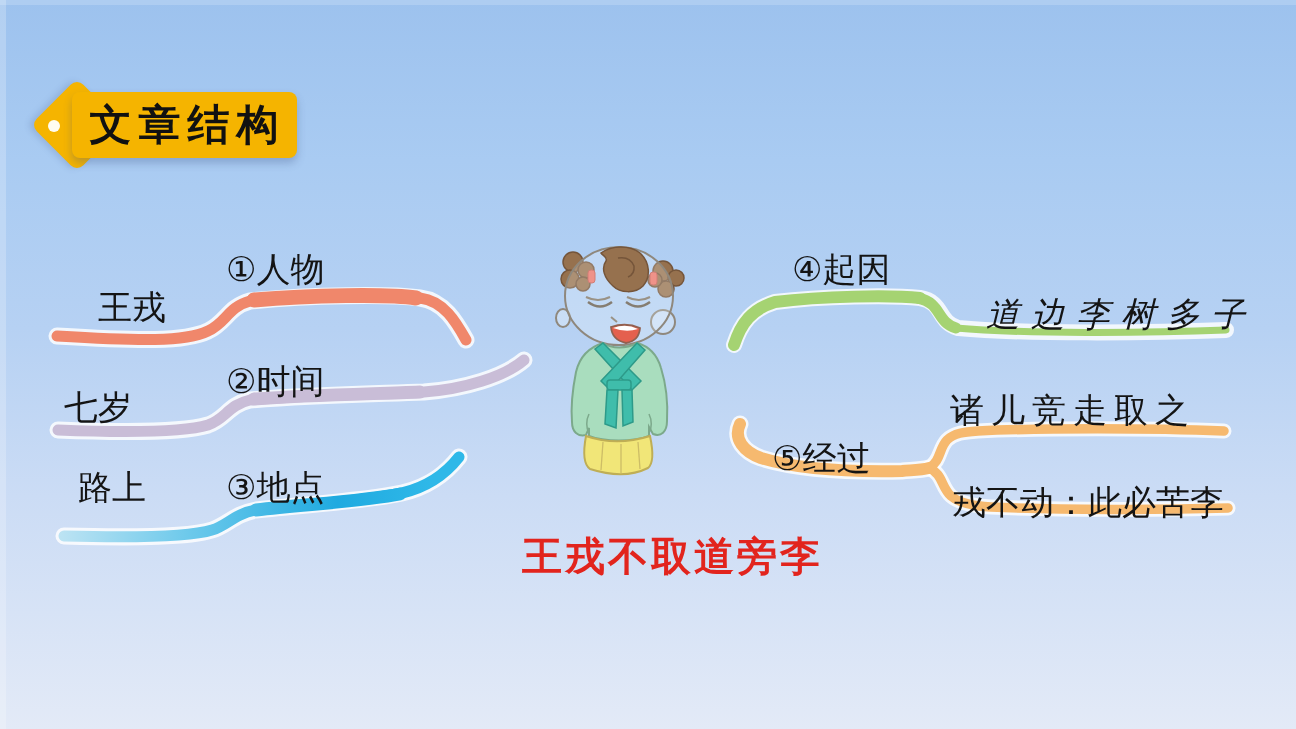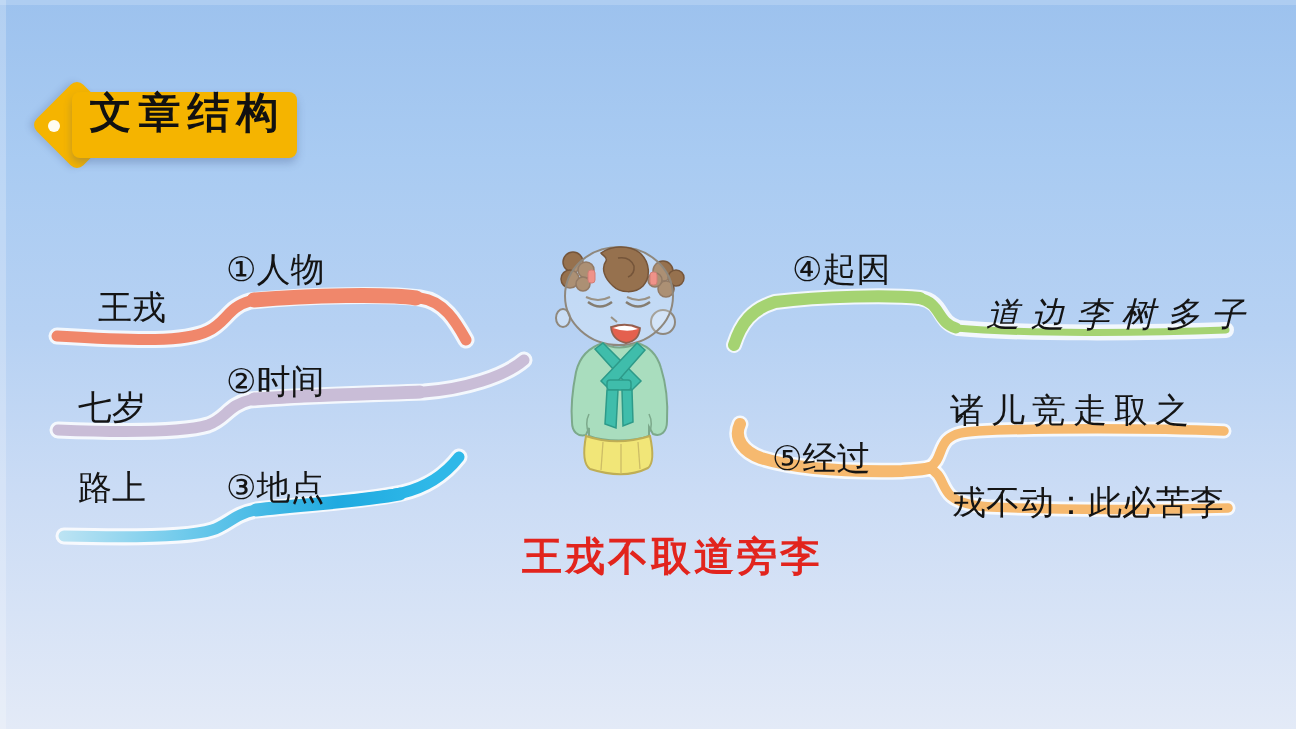--- a/index.html
+++ b/index.html
@@ -4,21 +4,21 @@
 <style>
   html,body{margin:0;padding:0;}
   body{width:1296px;height:729px;overflow:hidden;font-family:"Liberation Sans","DejaVu Sans",sans-serif;}
   .slide{position:relative;width:1296px;height:729px;
     background:linear-gradient(180deg,#9DC2EE 0%,#A9CBF2 22%,#B6D1F3 45%,#CBDCF5 68%,#E3EAF7 100%);}
   .edge-left{position:absolute;left:0;top:0;width:6px;height:729px;background:rgba(255,255,255,.22);}
   .edge-top{position:absolute;left:0;top:0;width:1296px;height:5px;background:rgba(255,255,255,.18);}
   .mapsvg{position:absolute;left:0;top:0;}
   
   .banner-body{position:absolute;left:72px;top:92px;width:225px;height:66px;background:#F5B400;
-    border-radius:8px;box-shadow:0 5px 9px rgba(60,80,130,.30);display:flex;align-items:flex-start;justify-content:center;}
+    border-radius:8px;box-shadow:0 5px 9px rgba(60,80,130,.30);display:flex;align-items:center;justify-content:center;}
   .banner-point{position:absolute;left:44px;top:92px;width:66px;height:66px;background:#F5B400;
     border-radius:9px;transform:rotate(45deg);box-shadow:-3px 3px 6px rgba(60,80,130,.18);}
   .banner-dot{position:absolute;left:48px;top:120px;width:12px;height:12px;border-radius:50%;background:#FFFDF2;}
   .banner-text{font-family:"Liberation Serif","DejaVu Serif",serif;font-weight:bold;font-size:42px;
     color:#111;letter-spacing:7px;line-height:1;padding-left:6px;}
   
   .lbl{position:absolute;color:#141414;font-size:34px;line-height:1.05;white-space:nowrap;font-weight:500;}
   .red-title{position:absolute;left:522px;top:529px;font-size:40px;font-weight:bold;color:#E2241D;
     letter-spacing:3px;white-space:nowrap;}
   .halo{fill:none;stroke:#FFFFFF;stroke-opacity:.82;stroke-linecap:round;stroke-linejoin:round;}
@@ -135,21 +135,21 @@
   <div class="banner-point"></div>
   <div class="banner-body">
     <span class="banner-text">文章结构</span>
   </div>
   <div class="banner-dot"></div>
 
   <div class="lbl" style="left:226px;top:252px;">①人物</div>
   <div class="lbl" style="left:66px;top:290px;margin-left:32px;">王戎</div>
 
   <div class="lbl" style="left:226px;top:364px;">②时间</div>
-  <div class="lbl" style="left:78px;top:390px;">七岁</div>
+  <div class="lbl" style="left:64px;top:390px;">七岁</div>
 
   <div class="lbl" style="left:226px;top:470px;">③地点</div>
   <div class="lbl" style="left:66px;top:470px;margin-left:12px;">路上</div>
 
   <div class="lbl" style="left:772px;top:252px;margin-left:20px;">④起因</div>
   <div class="lbl" style="left:986px;top:297px;letter-spacing:11px;font-style:italic;">道边李树多子</div>
 
   <div class="lbl" style="left:772px;top:441px;">⑤经过</div>
   <div class="lbl" style="left:950px;top:396px;letter-spacing:7px;font-family:Liberation Mono, monospace;">诸儿竞走取之</div>
   <div class="lbl" style="left:952px;top:485px;">戎不动：此必苦李</div>

